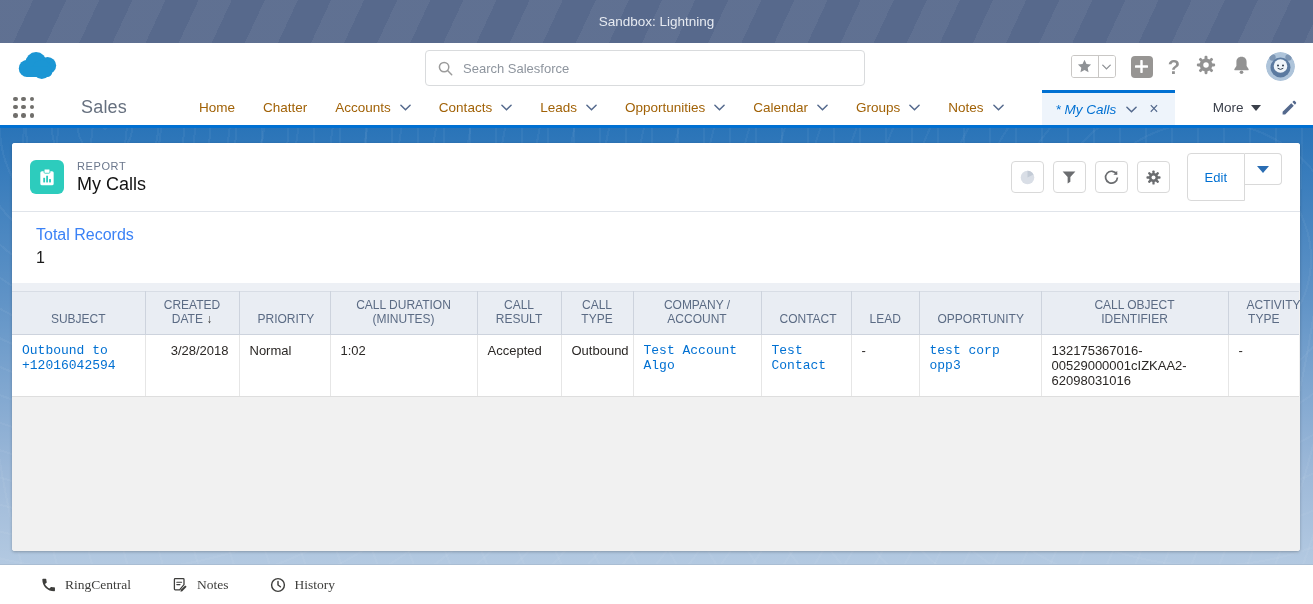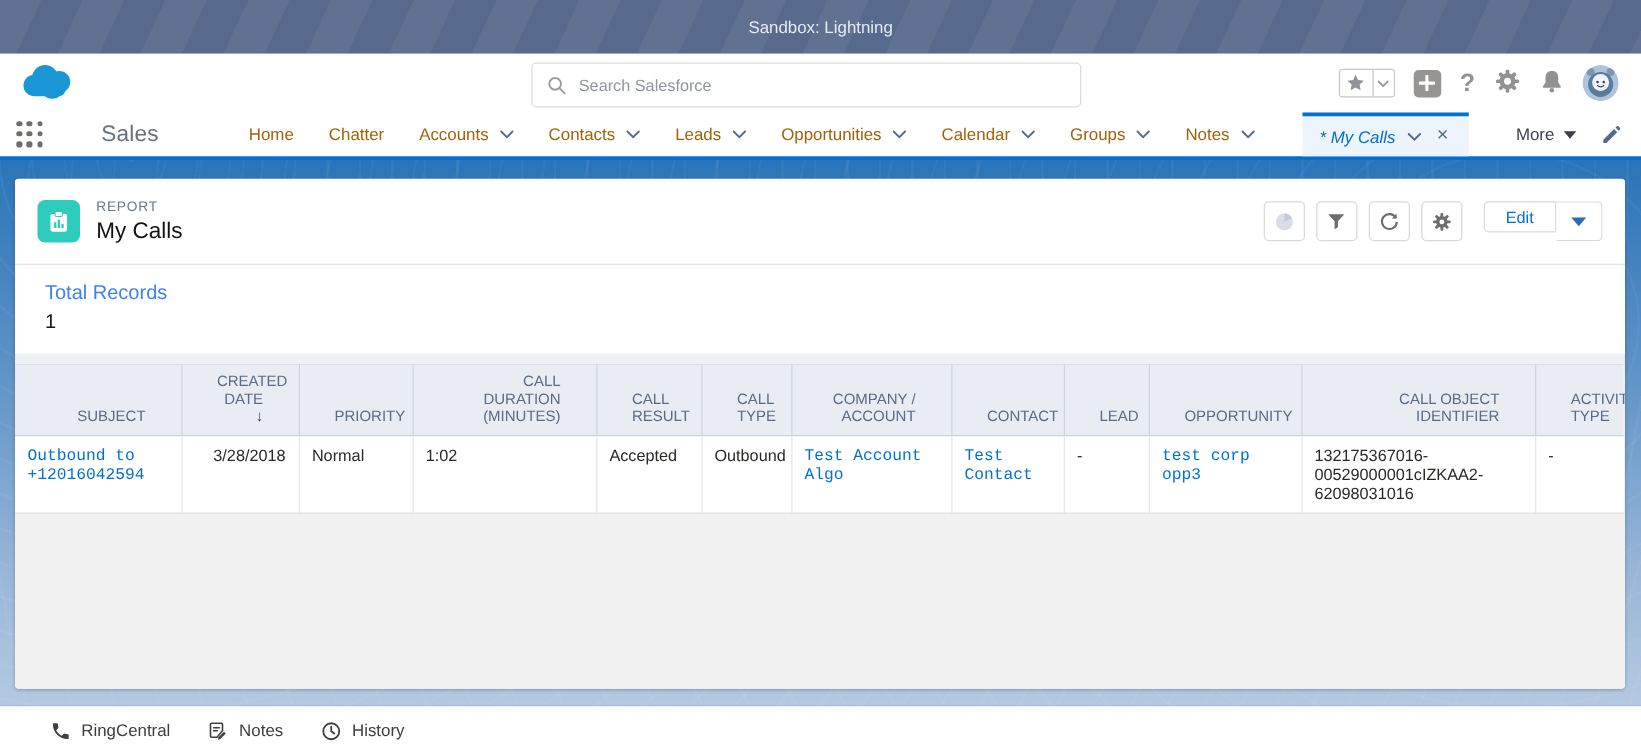--- a/index.html
+++ b/index.html
@@ -59,48 +59,48 @@
   .report-icon { width:34px; height:34px; border-radius:6px; background:var(--report-icon-teal,#2dccbd);
     display:flex; align-items:center; justify-content:center; }
   .hdr-text { margin-left:13px; }
   .eyebrow { font-size:11px; color:#6b778c; letter-spacing:.6px; }
   .report-title { font-size:18px; color:#121212; margin-top:2px; }
   .hdr-actions { margin-left:auto; display:flex; align-items:center; gap:9px; }
   .btn-icon { width:33px; height:32px; background:#fff; border:1px solid #d9d9d9; border-radius:4px;
     display:flex; align-items:center; justify-content:center; cursor:pointer; }
   .btn-icon.disabled { cursor:default; }
   .btn-group { display:flex; margin-left:8px; }
-  .btn-edit { height:25px; padding:0 17px; background:#fff; border:1px solid #d9d9d9; border-radius:4px 0 0 4px;
+  .btn-edit { height:48px; padding:0 17px; background:#fff; border:1px solid #d9d9d9; border-radius:4px 0 0 4px;
     color:var(--brand-blue,#0070d2); font-size:13px; font-family:inherit; cursor:pointer; }
   .btn-caret { width:37px; height:32px; background:#fff; border:1px solid #d9d9d9; border-left:none; border-radius:0 4px 4px 0;
     display:flex; align-items:center; justify-content:center; cursor:pointer; }
   .btn-caret .tri { width:0; height:0; border-left:6px solid transparent; border-right:6px solid transparent; border-top:7px solid #2a6db3; }
 
   .totals { flex:0 0 71px; padding:14px 24px 0; background:#fff; }
   .totals-label { font-size:16px; color:#3b82f6; }
   .totals-value { font-size:16px; color:#1a1a1a; margin-top:5px; }
 
   .band { flex:0 0 8px; background:#edf0f5; }
 
   .table-wrap { flex:1 1 auto; background:#f1f1f1; overflow:hidden; }
   table { width:1287px; border-collapse:collapse; table-layout:fixed; background:#fff; }
   thead th { background:var(--table-header-bg,#e9edf3); color:var(--table-header-text,#5b6b84); font-weight:400;
-    font-size:12px; text-align:right; vertical-align:bottom; padding:6px 28px 8px;
+    font-size:12px; text-align:center; vertical-align:bottom; padding:6px 18px 8px;
     border-right:1px solid #cdd3dd; border-bottom:1px solid #cdd3dd; border-top:1px solid #d8dde5; cursor:pointer; }
   thead th:last-child { border-right:none; }
   thead th .sort { color:#3e3e3c; font-size:12px; }
   tbody td { font-size:13px; color:#2b2826; vertical-align:top; padding:8px 10px; height:55px;
     border-right:1px solid #e6e6e6; border-bottom:1px solid #dedede; background:#fff; }
   tbody td:last-child { border-right:none; }
   td.cell-link { color:var(--link-blue,#0070d2); cursor:pointer;font-family:Liberation Mono, monospace; }
   td.right { text-align:right; }
 
   
   .footer { height:40px; flex:0 0 40px; background:#fff; border-top:1px solid #a9bdd3;
-    display:flex; align-items:center; padding-left:40px; gap:30px; }
+    display:flex; align-items:center; padding-left:40px; gap:41px;font-family:Liberation Serif, serif; }
   .dock-item { display:flex; align-items:center; gap:9px; font-size:13.5px; color:#3e3e3c; cursor:pointer; }
 </style>
 </head>
 <body>
 
 <div class="page">
 
   <div class="banner">
     <span>Sandbox: Lightning</span>
   </div>

